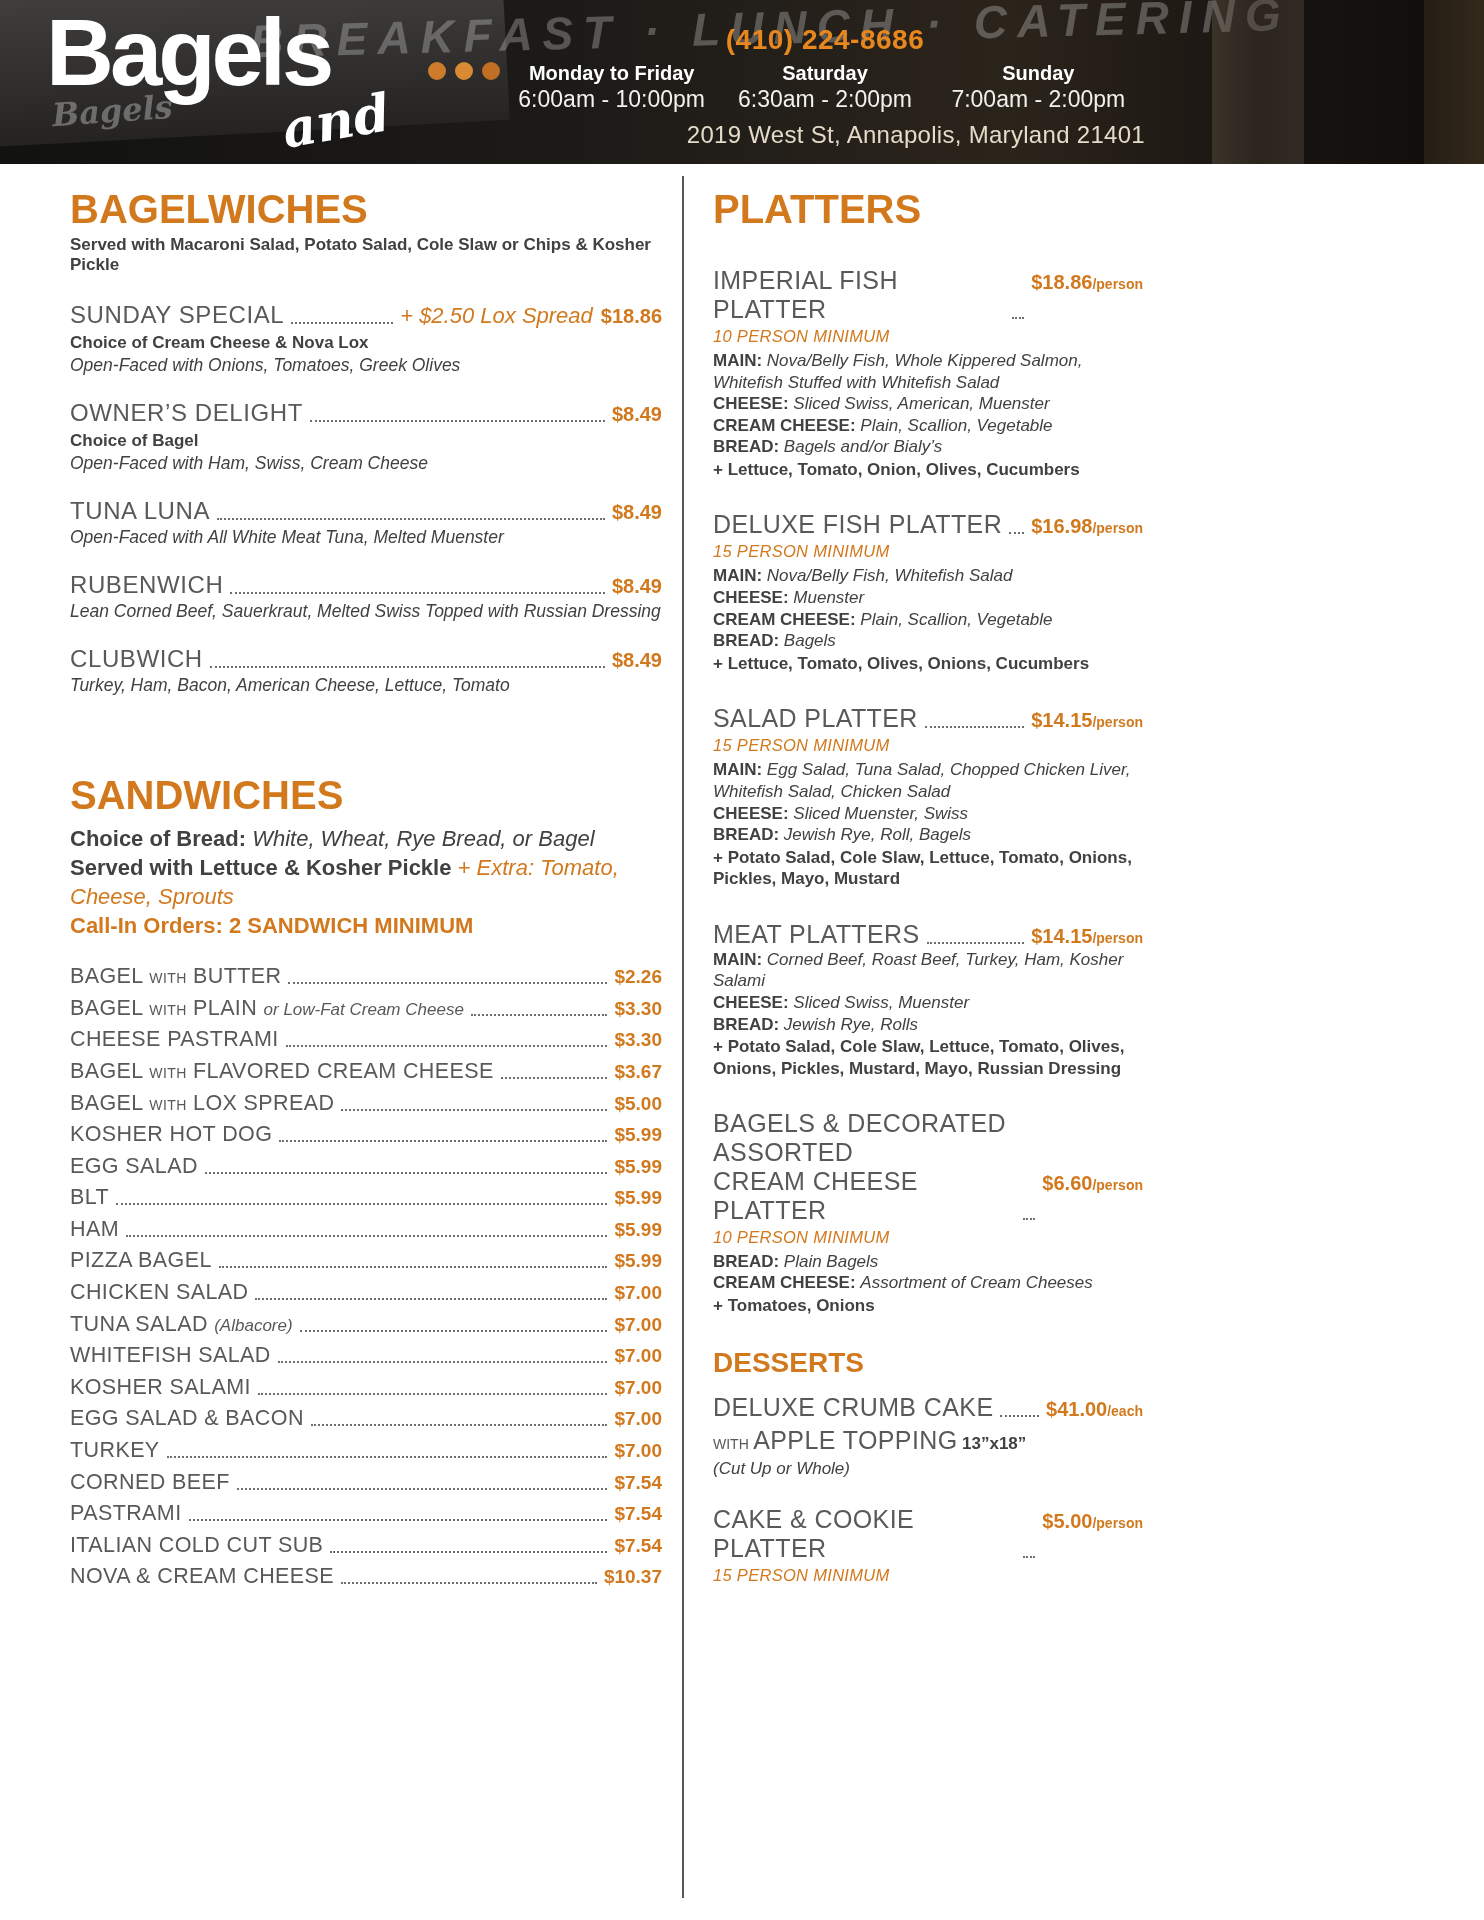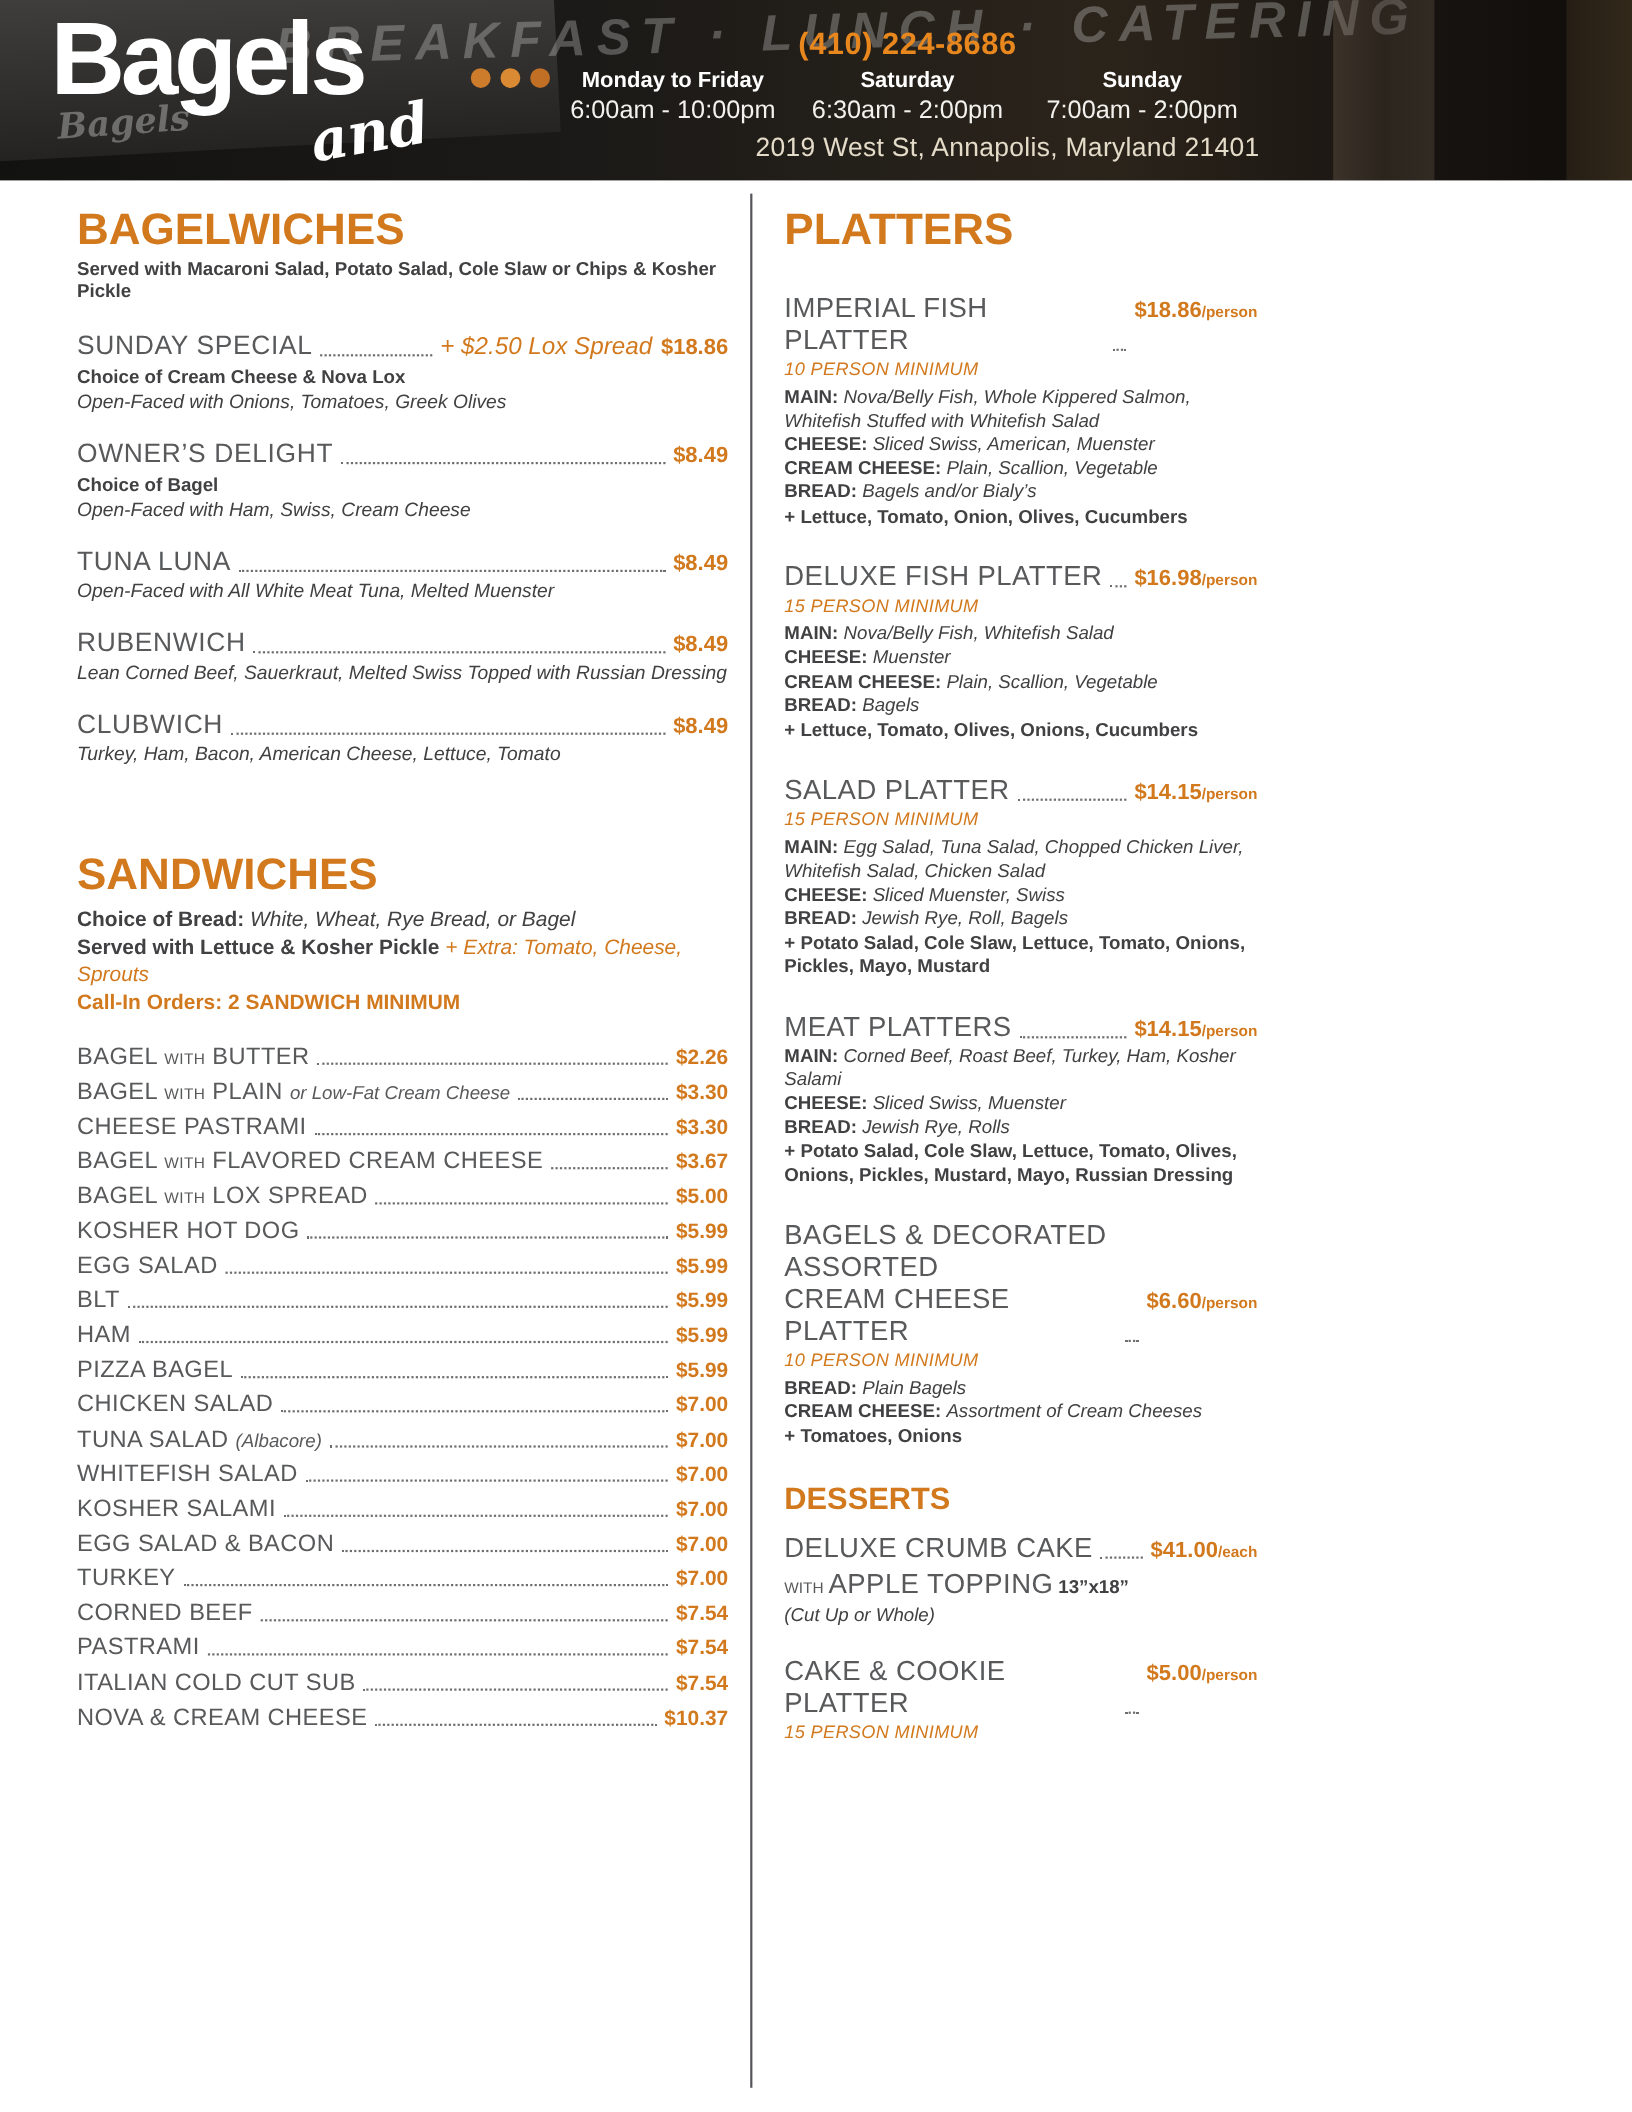--- a/index.html
+++ b/index.html
@@ -97,21 +97,21 @@
 
   
   .bw-list{margin-top:26px;}
   .bw-item{margin-bottom:23px;}
   .bw-name{font-size:24px;color:var(--gray);letter-spacing:.6px;}
   .bw-bold{margin-top:4px;font-size:17px;font-weight:700;color:var(--dark);}
   .bw-italic{margin-top:2px;font-size:17.5px;font-style:italic;color:var(--dark);}
 
   
   .sandwiches{margin-top:78px;}
-  .sw-notes{margin-top:8px;font-size:19px;line-height:1.32;}
+  .sw-notes{margin-top:8px;font-size:22px;line-height:1.32;}
   .sw-notes .b{font-weight:700;color:var(--dark);}
   .sw-notes .i{font-style:italic;color:var(--dark);}
   .sw-notes .orange{color:var(--accent);}
   .sw-list{margin-top:24px;}
   .sw-row{margin-bottom:6.6px;}
   .sw-name{font-size:21.5px;color:var(--gray);letter-spacing:.4px;}
   .sw-mid{font-size:14px;color:var(--gray);}
   .sw-note{font-size:17px;font-style:italic;color:var(--gray);letter-spacing:0;}
   .sw-price{font-size:19px;}
 

